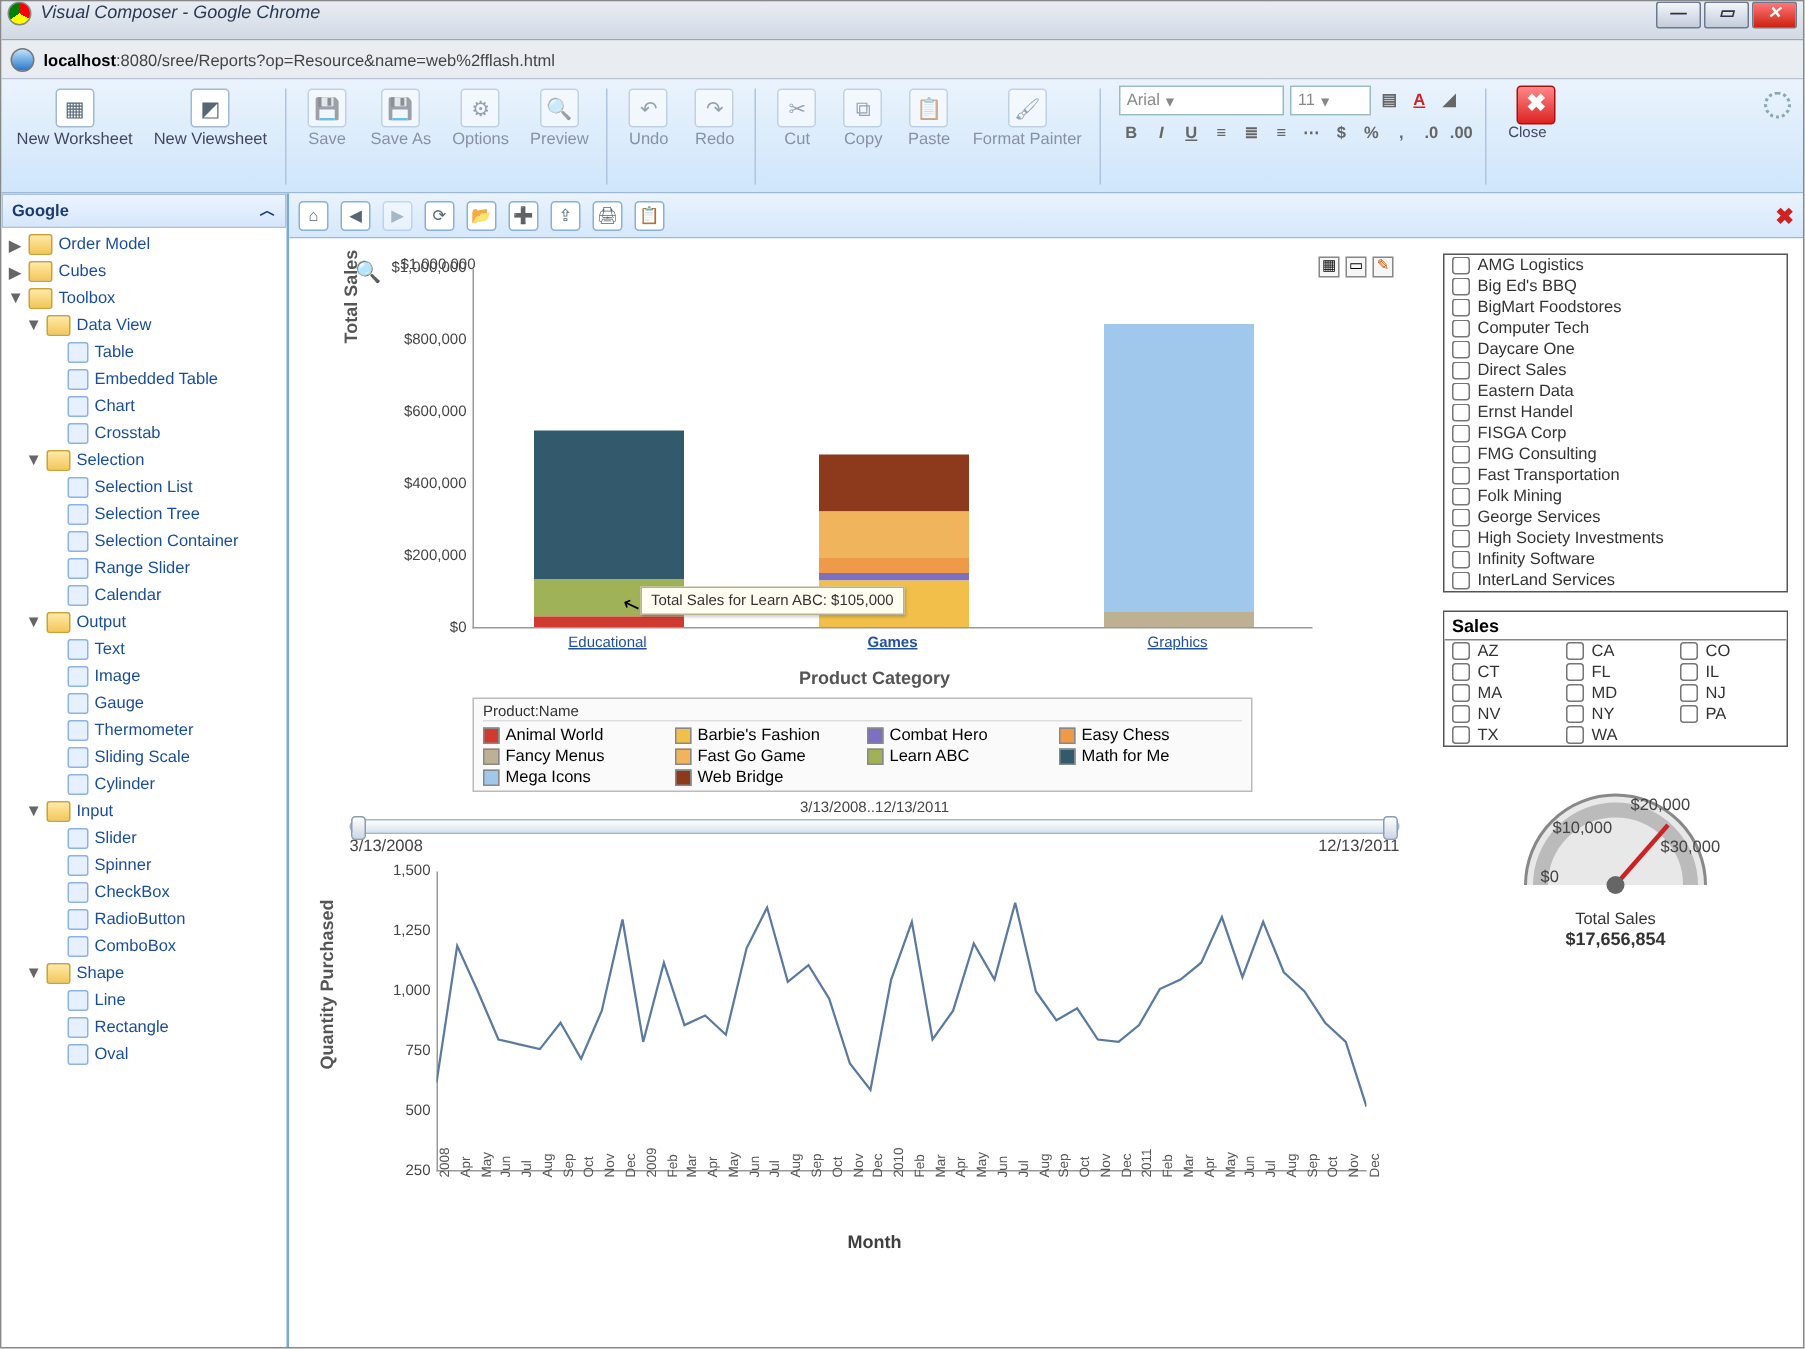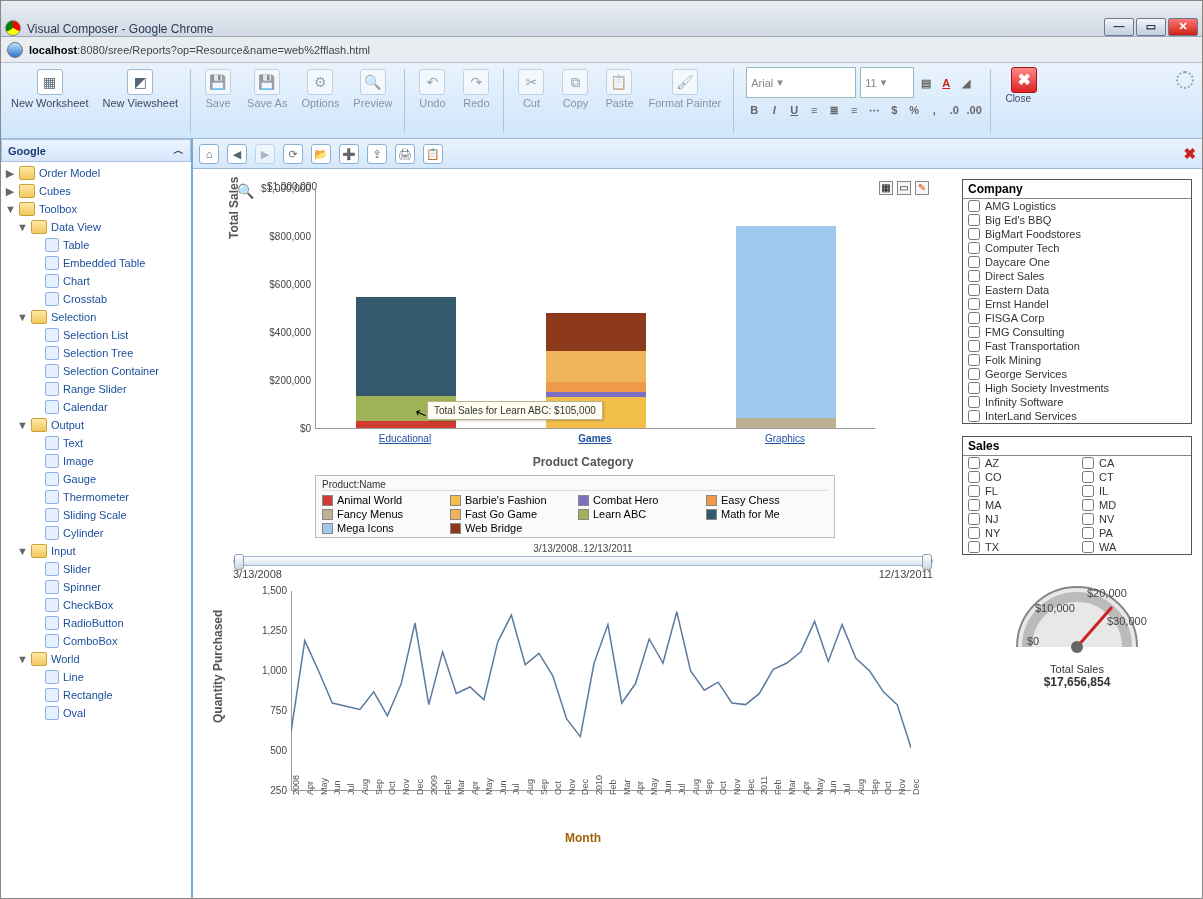--- a/index.html
+++ b/index.html
@@ -1,34 +1,34 @@
 <!DOCTYPE html>
 <html><head>
 <meta charset="utf-8">
 <style>
 * { margin:0; padding:0; box-sizing:border-box; font-family: Tahoma, Arial, sans-serif; font-size:11px; }
 body { background:#fff; width:1203px; height:899px; overflow:hidden; border:1px solid #888;}
-.titlebar { height:36px; background:linear-gradient(#e9edf2,#d1d9e4); border-bottom:1px solid #9ba7b7; display:flex; align-items:flex-end; padding:0 4px; }
+.titlebar { height:26px; background:linear-gradient(#e9edf2,#d1d9e4); border-bottom:1px solid #9ba7b7; display:flex; align-items:flex-start; padding:0 4px;font-style:italic; }
 .titlebar .favicon { width:16px; height:16px; border-radius:50%; background:conic-gradient(red 0 33%, yellow 33% 66%, green 66% 100%); border:1px solid #888; margin-right:6px;}
 .titlebar .title { flex:1; color:#2a3a55; font-size:12px;}
 .winbtns { display:flex; }
 .winbtn { width:30px; height:18px; margin-left:2px; border:1px solid #6b7a91; background:linear-gradient(#f3f6fa,#c3cddb); text-align:center; line-height:14px; font-weight:bold; color:#334; cursor:default; border-radius:2px;}
 .winbtn.close { background:linear-gradient(#f77,#c21); color:#fff;}
 .addrbar { height:26px; background:#e9edf2; border-bottom:1px solid #b8c2d0; display:flex; align-items:center; padding:2px 6px; gap:6px;}
 .addrbar .globe { width:16px; height:16px; border-radius:50%; background:linear-gradient(#bde3ff,#2a76c9); border:1px solid #777;}
 .addrbar .url { font-size:12px; color:#444; }
 .addrbar .url .host { font-weight:bold; color:#000;}
 .ribbon { height:76px; background:linear-gradient(#eaf3fc,#cfe6fb); border-bottom:1px solid #9cb8d8; display:flex; align-items:flex-start; padding:4px 6px; gap:6px; position:relative;}
 .rbtn { display:flex; flex-direction:column; align-items:center; justify-content:flex-start; padding:2px 4px; min-width:38px; color:#446; font-size:10px; text-align:center; cursor:default;}
 .rbtn .ico { width:26px; height:26px; background:#fff; border:1px solid #a3b8d2; border-radius:3px; margin-bottom:2px; line-height:24px; text-align:center; font-size:14px; color:#567;}
 .rbtn.dis { opacity:.55; }
 .ribbon .sep { width:1px; background:#b0c4dd; height:64px; margin:2px 2px;}
 .fontgrp { display:flex; flex-direction:column; gap:4px; margin-left:4px;}
 .fontrow { display:flex; gap:4px; align-items:center;}
-.fsel { height:31px; border:1px solid #9bb; background:#fff; padding:0 4px; display:flex; align-items:center; gap:4px; color:#888;}
+.fsel { height:20px; border:1px solid #9bb; background:#fff; padding:0 4px; display:flex; align-items:center; gap:4px; color:#888;}
 .miniico { width:16px; height:16px; line-height:16px; text-align:center; color:#666; font-weight:bold;}
 .closebox { margin-left:12px; width:26px; height:26px; background:linear-gradient(#f88,#d22); border:1px solid #a11; color:#fff; text-align:center; line-height:24px; font-size:16px; font-weight:bold; border-radius:3px;}
 .closebox + div { font-size:10px; color:#446; text-align:center; }
 .ribbon .spinner { position:absolute; right:8px; top:8px; width:18px; height:18px; border:2px dotted #8aa; border-radius:50%;}
 
 .body { display:flex; height:calc(899px - 26px - 26px - 76px); }
 .sidebar { width:192px; background:#fff; border-right:2px solid #7aa9d4; overflow-y:auto;}
 .panelhdr { background:linear-gradient(#ecf4ff,#d6e6fb); border:1px solid #a8c2e0; padding:3px 6px; display:flex; align-items:center; justify-content:space-between; font-weight:bold; color:#1a3c6e;}
 .panelhdr .chev { color:#1a3c6e;}
 .tree { padding:2px 0;}
@@ -67,29 +67,29 @@
 .slider .track { height:10px; background:linear-gradient(#fff,#d7e2f0); border:1px solid #a0b6d0; border-radius:5px; position:relative;}
 .slider .handle { position:absolute; top:-3px; width:10px; height:16px; background:linear-gradient(#fff,#ccd6e3); border:1px solid #8a9db5; border-radius:3px;}
 .slider .lbl { display:flex; justify-content:space-between; font-size:10px; color:#444; margin-top:2px;}
 .slider .cap { text-align:center; font-size:10px; color:#444; margin-bottom:2px;}
 
 .linechart { position:absolute; left:40px; top:414px; width:700px; height:260px;}
 .linechart .ylabel { left:-22px; top:140px;}
 .lplot { position:absolute; left:58px; top:8px; width:620px; height:200px; border-left:1px solid #999; border-bottom:1px solid #999;}
 .lyt { position:absolute; left:10px; font-size:10px; color:#444; width:44px; text-align:right;}
 .lxt { position:absolute; top:212px; font-size:9px; color:#555; transform:rotate(-90deg); transform-origin:left top;}
-.lxa { position:absolute; left:0; top:248px; width:700px; text-align:center; font-weight:bold; color:#a16207; font-size:12px;}
+.lxa { position:absolute; left:0; top:248px; width:700px; text-align:center; font-weight:bold; color:#404040; font-size:12px;}
 svg.poly { position:absolute; left:58px; top:8px; width:620px; height:200px;}
 
 .rpanel { position:absolute; right:10px; top:10px; width:230px;}
 .listbox { border:1px solid #555; background:#fff; margin-bottom:12px;}
 .listbox .lh { background:#fff; border-bottom:1px solid #888; padding:2px 5px; font-weight:bold; font-size:12px;}
 .listbox .row { display:flex; align-items:center; padding:1px 5px; gap:5px; font-size:11px; color:#333;}
 .listbox .row input { width:12px; height:12px;}
-.stategrid { display:grid; grid-template-columns:1fr 1fr; }
+.stategrid { display:grid; grid-template-columns:1fr 1fr 1fr; }
 .gauge { text-align:center; margin-top:12px;}
 .gauge svg { width:140px; height:90px;}
 .gauge .gl1 { font-size:11px; color:#333; margin-top:4px;}
 .gauge .gl2 { font-size:12px; font-weight:bold; color:#333;}
 </style>
 </head>
 <body>
 
 <div class="titlebar">
   <span class="favicon"></span>
@@ -335,21 +335,21 @@
           <span>RadioButton</span>
         </div>
           <div class="node ind2">
           <span class="tw"></span>
           <span class="lico"></span>
           <span>ComboBox</span>
         </div>
         <div class="node ind1">
           <span class="tw">▼</span>
           <span class="fico"></span>
-          <span>World</span>
+          <span>Shape</span>
         </div>
           <div class="node ind2">
           <span class="tw"></span>
           <span class="lico"></span>
           <span>Line</span>
         </div>
           <div class="node ind2">
           <span class="tw"></span>
           <span class="lico"></span>
           <span>Rectangle</span>
@@ -541,21 +541,20 @@
             <div class="lxt" style="left: 636.667px;">Sep</div>
             <div class="lxt" style="left: 650.444px;">Oct</div>
             <div class="lxt" style="left: 664.222px;">Nov</div>
             <div class="lxt" style="left: 678px;">Dec</div>
           </div>
         <div class="lxa">Month</div>
       </div>
 
       <div class="rpanel">
         <div class="listbox">
-          <div class="lh">Company</div>
           <div id="companyrows">
               <div class="row">
                 <input type="checkbox" style="">
                 <span>AMG Logistics</span>
               </div>
               <div class="row">
                 <input type="checkbox" style="">
                 <span>Big Ed's BBQ</span>
               </div>
               <div class="row">

